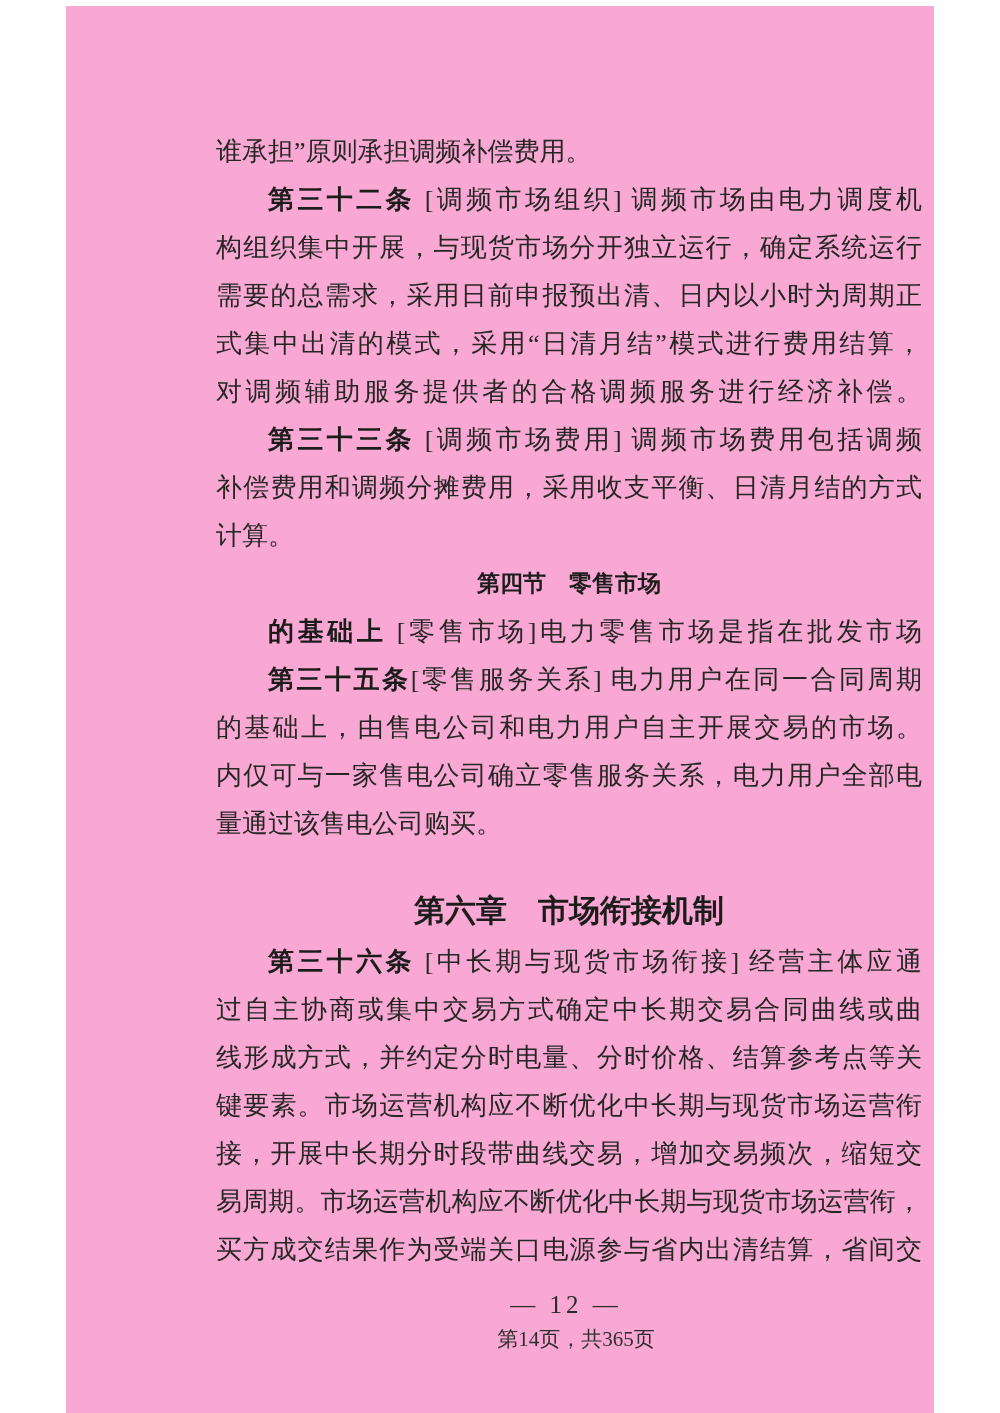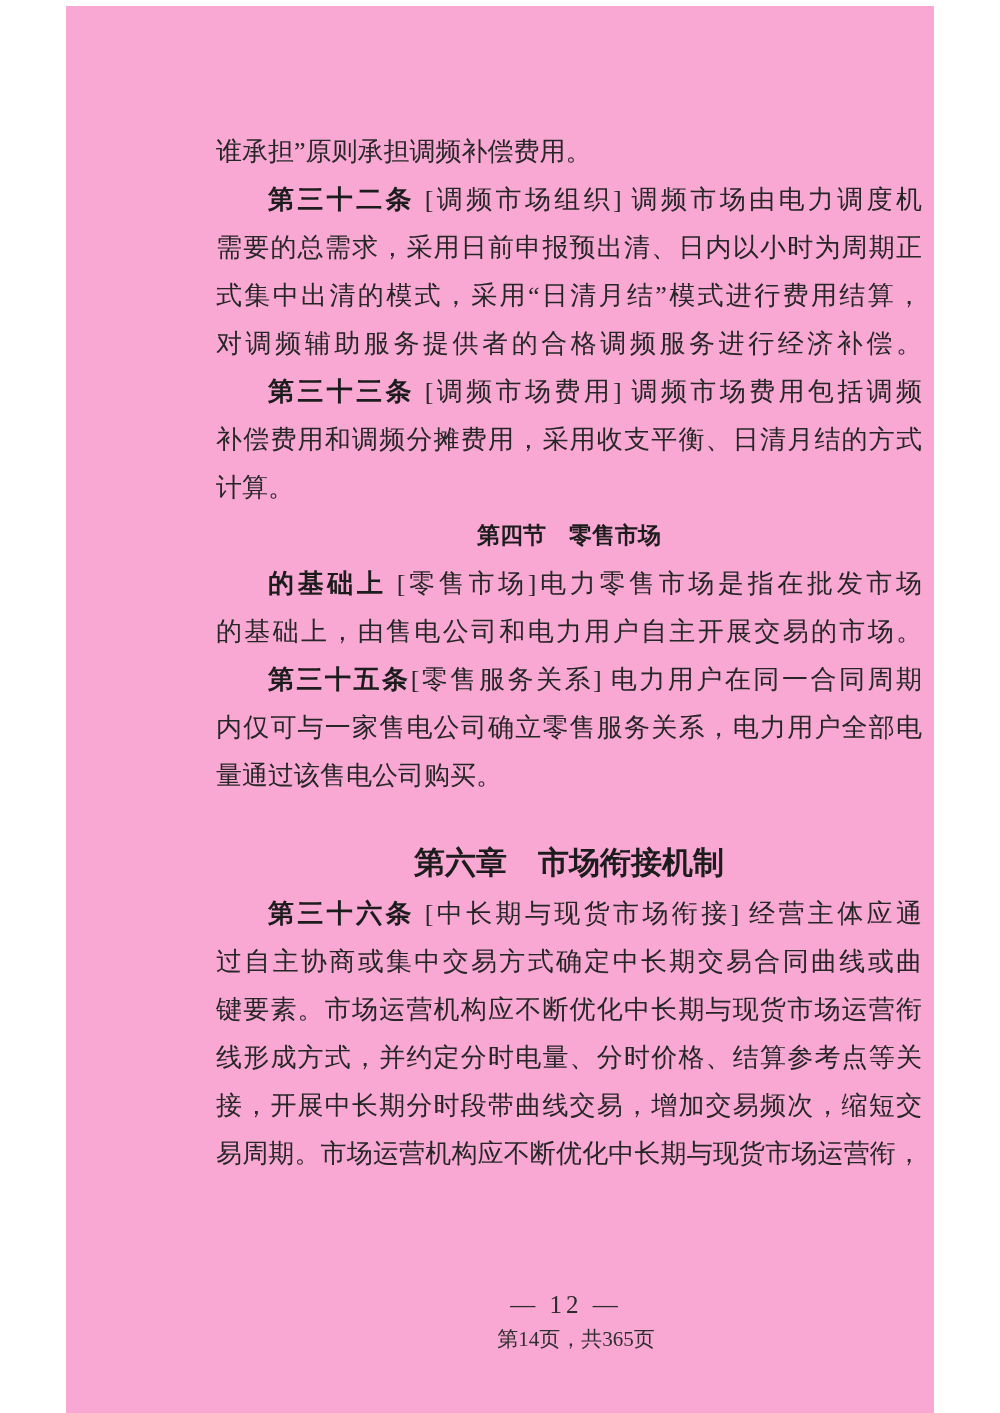--- a/index.html
+++ b/index.html
@@ -81,37 +81,39 @@
     padding-left: 20px;
   }
 </style>
 </head>
 <body>
 
 <div class="page">
   <main class="content">
       <div class="line last"><span class="seg">谁承担”原则承担调频补偿费用。</span></div>
       <div class="line indent"><span class="seg seg-bold">第三十二条</span><span class="seg"> [调频市场组织] 调频市场由电力调度机</span></div>
+      <div class="line"><span class="seg">构组织集中开展，与现货市场分开独立运行，确定系统运行</span></div>
       <div class="line"><span class="seg">需要的总需求，采用日前申报预出清、日内以小时为周期正</span></div>
       <div class="line"><span class="seg">式集中出清的模式，采用“日清月结”模式进行费用结算，</span></div>
       <div class="line"><span class="seg">对调频辅助服务提供者的合格调频服务进行经济补偿。</span></div>
       <div class="line indent"><span class="seg seg-bold">第三十三条</span><span class="seg"> [调频市场费用] 调频市场费用包括调频</span></div>
       <div class="line"><span class="seg">补偿费用和调频分摊费用，采用收支平衡、日清月结的方式</span></div>
       <div class="line last"><span class="seg">计算。</span></div>
       <div class="line heading-section"><span class="seg seg-bold">第四节　零售市场</span></div>
       <div class="line indent"><span class="seg seg-bold">的基础上</span><span class="seg"> [零售市场]电力零售市场是指在批发市场</span></div>
+      <div class="line indent"><span class="seg seg-bold">第三十五条</span><span class="seg">[零售服务关系] 电力用户在同一合同周期</span></div>
       <div class="line"><span class="seg">的基础上，由售电公司和电力用户自主开展交易的市场。</span></div>
-      <div class="line indent"><span class="seg seg-bold">第三十五条</span><span class="seg">[零售服务关系] 电力用户在同一合同周期</span></div>
       <div class="line"><span class="seg">内仅可与一家售电公司确立零售服务关系，电力用户全部电</span></div>
       <div class="line last"><span class="seg">量通过该售电公司购买。</span></div>
       <div class="line heading-chapter"><span class="seg seg-bold">第六章　市场衔接机制</span></div>
       <div class="line indent"><span class="seg seg-bold">第三十六条</span><span class="seg"> [中长期与现货市场衔接] 经营主体应通</span></div>
       <div class="line"><span class="seg">过自主协商或集中交易方式确定中长期交易合同曲线或曲</span></div>
+      <div class="line"><span class="seg">线形成方式，并约定分时电量、分时价格、结算参考点等关</span></div>
       <div class="line"><span class="seg">键要素。市场运营机构应不断优化中长期与现货市场运营衔</span></div>
-      <div class="line"><span class="seg">线形成方式，并约定分时电量、分时价格、结算参考点等关</span></div>
       <div class="line"><span class="seg">接，开展中长期分时段带曲线交易，增加交易频次，缩短交</span></div>
       <div class="line"><span class="seg">易周期。市场运营机构应不断优化中长期与现货市场运营衔，</span></div>
+      <div class="line"><span class="seg">买方成交结果作为受端关口电源参与省内出清结算，省间交</span></div>
     </main>
   <footer class="footer">
     <div class="page-number">— 12 —</div>
     <div class="page-info">第14页，共365页</div>
   </footer>
 </div>
 
 </body></html>

